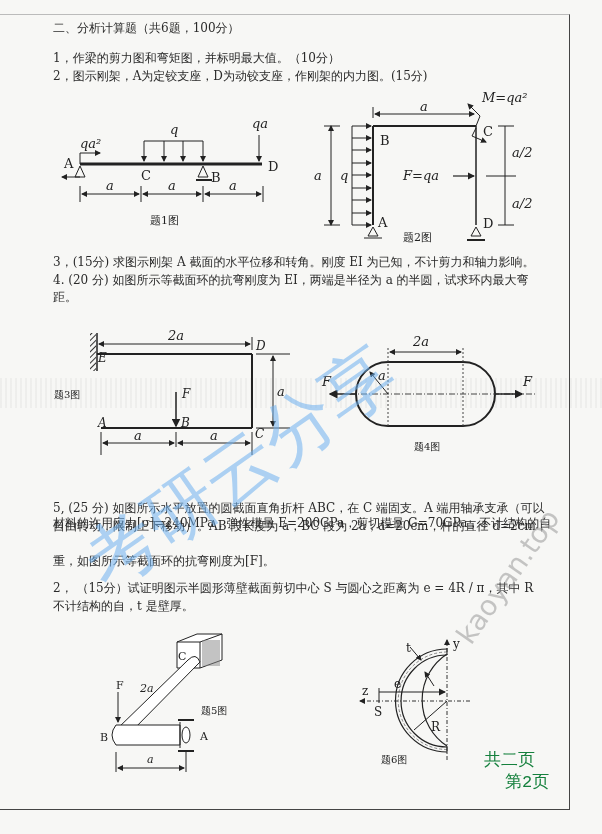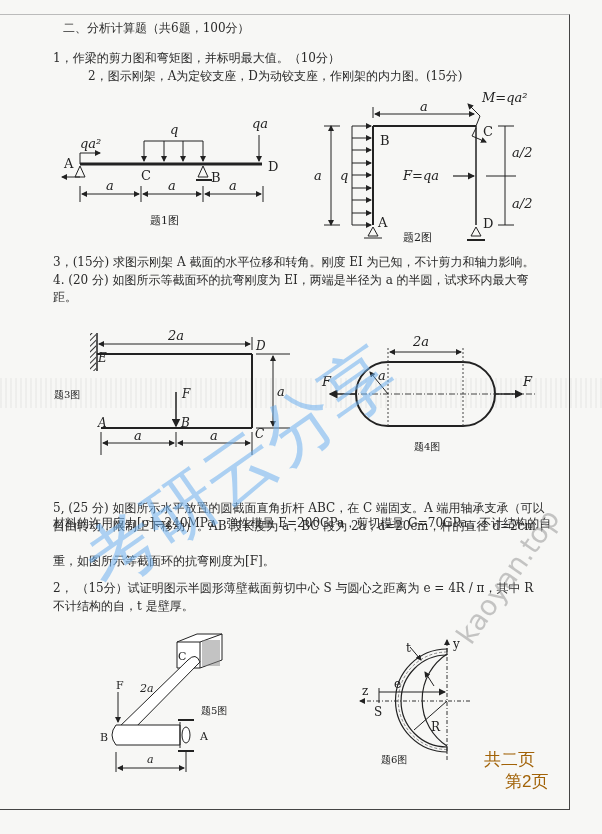--- a/index.html
+++ b/index.html
@@ -17,31 +17,31 @@
   .txt { position:absolute; font-size:12px; line-height:16px; white-space:nowrap; }
   .noise {
     position:absolute; left:0; top:378px; width:602px; height:30px;
     background: repeating-linear-gradient(90deg, rgba(0,0,0,0.05) 0 2px, rgba(0,0,0,0) 2px 5px);
     opacity:0.7;
   }
   .wm { position:absolute; color:#6fb2f0; opacity:0.55; font-size:72px; font-family:"DejaVu Sans", sans-serif; transform:rotate(-35deg); }
   .wm-url { position:absolute; color:#9a9a9a; opacity:0.55; font-size:28px; font-family:"DejaVu Sans", sans-serif; transform:rotate(-55deg); }
   svg { position:absolute; overflow:visible; }
   svg text { font-family:"DejaVu Serif","Liberation Serif",serif; fill:#222; }
-  .hand { position:absolute; font-family:Liberation Sans, sans-serif; font-size:17px; color:#a16207; }
+  .hand { position:absolute; font-family:Liberation Mono, monospace; font-size:17px; color:#15803d; }
 </style>
 </head>
 <body>
 
 <div class="page-border"></div>
 <div class="noise"></div>
 
-<div class="txt" style="left:53px;top:20px;margin-left:10px;">二、分析计算题（共6题，100分）</div>
+<div class="txt" style="left:53px;top:20px;">二、分析计算题（共6题，100分）</div>
 <div class="txt" style="left:53px;top:50px;text-align:right;">1，作梁的剪力图和弯矩图，并标明最大值。（10分）</div>
-<div class="txt" style="left:53px;top:68px;margin-left:35px;">2，图示刚架，A为定铰支座，D为动铰支座，作刚架的内力图。(15分)</div>
+<div class="txt" style="left:53px;top:68px;">2，图示刚架，A为定铰支座，D为动铰支座，作刚架的内力图。(15分)</div>
 <div class="txt" style="left:53px;top:254px;">3，(15分) 求图示刚架 A 截面的水平位移和转角。刚度 EI 为已知，不计剪力和轴力影响。</div>
 <div class="txt" style="left:53px;top:272px;">4. (20 分) 如图所示等截面环的抗弯刚度为 EI，两端是半径为 a 的半圆，试求环内最大弯</div>
 <div class="txt" style="left:53px;top:289px;">距。</div>
 
 <div class="txt" style="left:53px;top:500px;">5, (25 分) 如图所示水平放置的圆截面直角折杆 ABC，在 C 端固支。A 端用轴承支承（可以</div>
 <div class="txt" style="left:53px;top:518px;">自由转动，限制上下移动）。AB 段长度为 a，BC 段为 2a，a=20cm，杆的直径 d=2cm，</div>
 <div class="txt" style="left:53px;top:515px;">材料的许用应力[σ]=240MPa，弹性模量 E=200GPa，剪切模量 G=70GPa，不计结构的自</div>
 <div class="txt" style="left:53px;top:553px;">重，如图所示等截面环的抗弯刚度为[F]。</div>
 
 <div class="txt" style="left:53px;top:580px;">2， （15分）试证明图示半圆形薄壁截面剪切中心 S 与圆心之距离为   e = 4R / π，其中 R</div>

